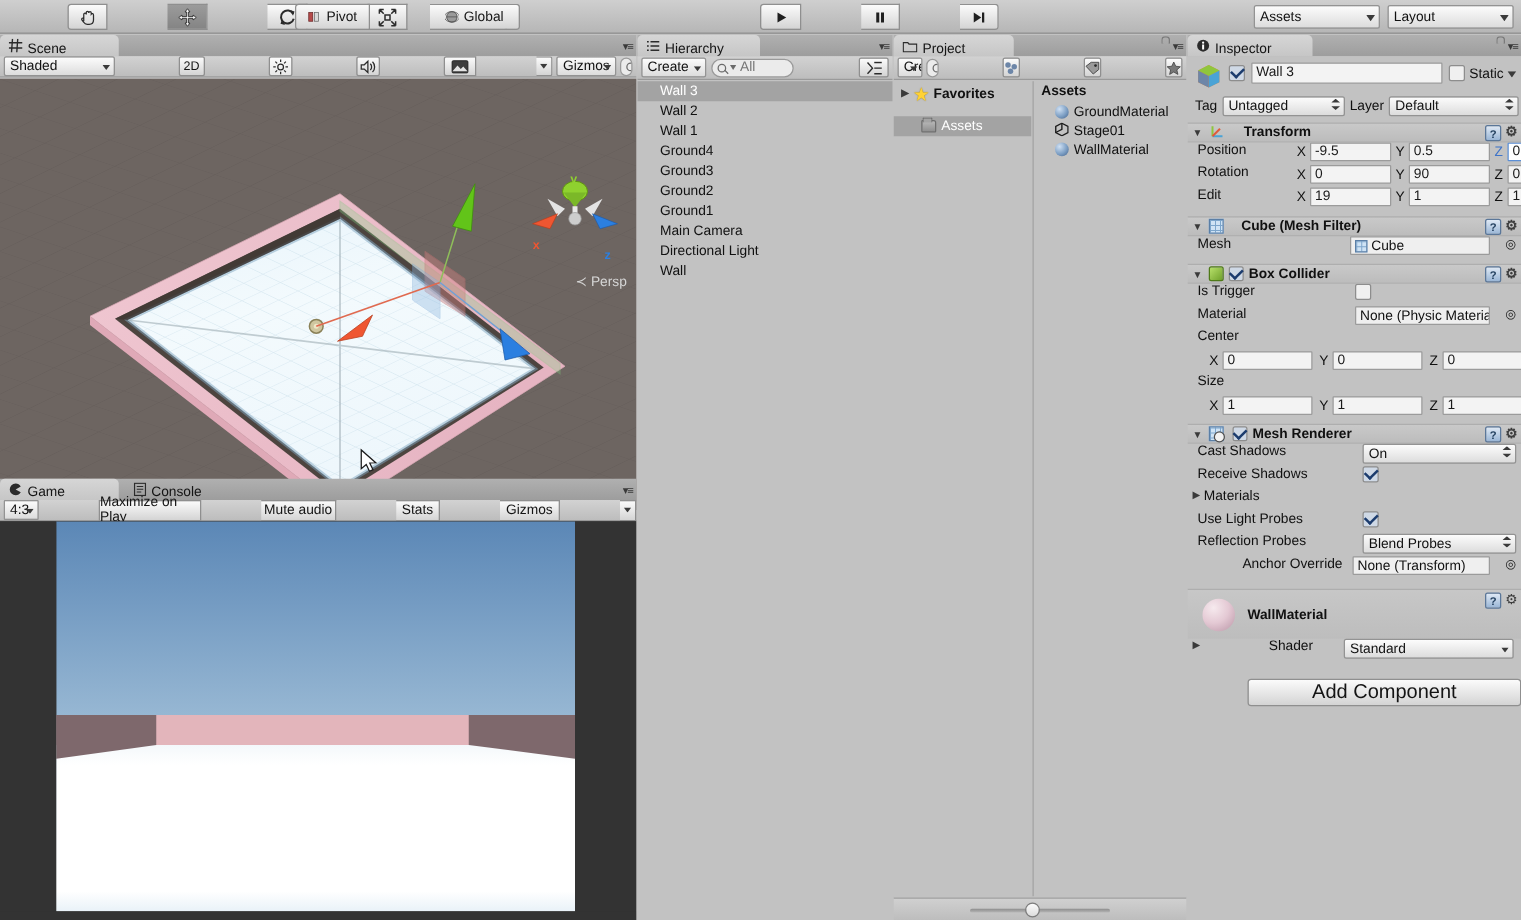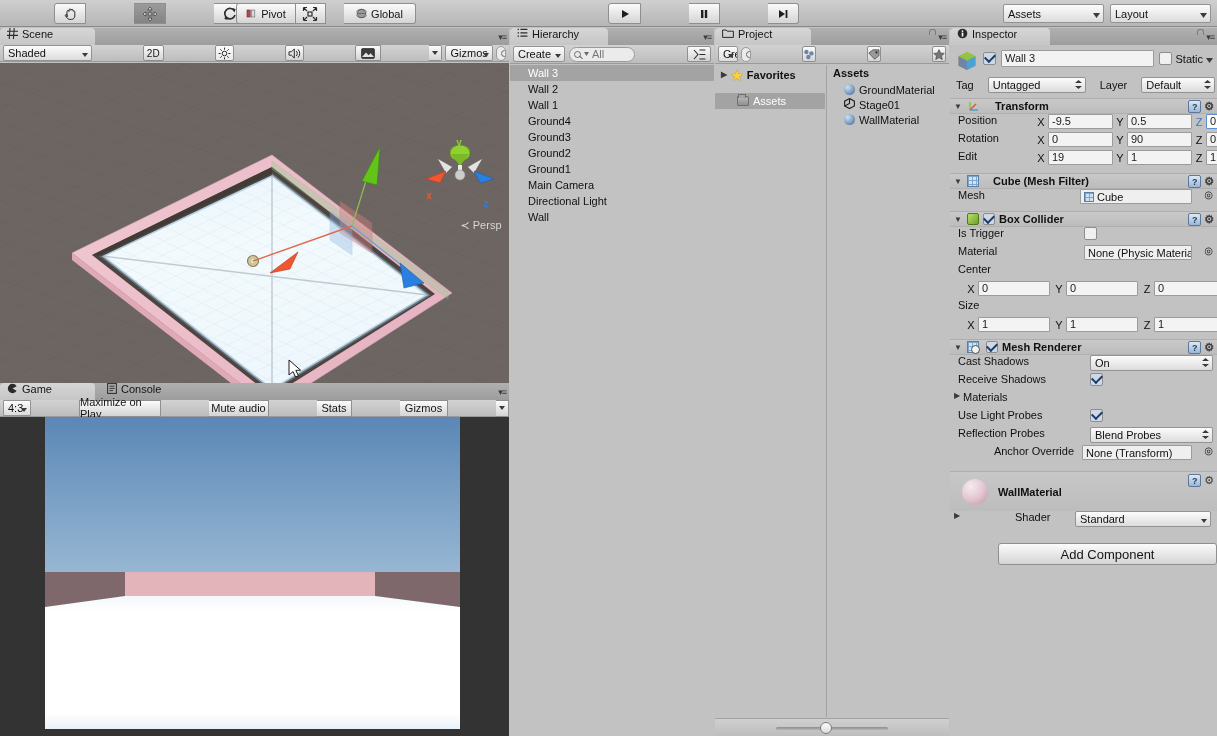--- a/index.html
+++ b/index.html
@@ -31,21 +31,21 @@
     white-space:nowrap; overflow:hidden;
   }
   .popup .ar { position:absolute; right:3px; top:50%; transform:translateY(-50%); }
   .cbox { width:13px; height:13px; background:#f0f0f0; border:1px solid #8d8d8d; border-radius:2px;
           display:inline-flex; align-items:center; justify-content:center; cursor:pointer; }
   .cbox.ck { background:#cfd9e6; }
   .cbox.ck::after { content:""; width:8px; height:5px; border-left:2px solid #1c3c6e; border-bottom:2px solid #1c3c6e;
                     transform:rotate(-45deg) translate(1px,-1px); }
   .tabstrip { height:17px; background:linear-gradient(#b0b0b0,#9d9d9d); position:relative; }
   .tab {
-    position:absolute; top:0; height:17px; display:flex; align-items:flex-start; gap:4px;
+    position:absolute; top:0; height:17px; display:flex; align-items:flex-end; gap:4px;
     padding:0 12px 0 7px; font-size:11px; color:#141414; cursor:pointer;
     border-top-left-radius:4px; border-top-right-radius:4px;
   }
   .tab.sel { background:linear-gradient(#d6d6d6,#c6c6c6); }
   .opts { position:absolute; right:3px; top:4px; font-size:9px; color:#3a3a3a; letter-spacing:-1px; cursor:pointer; }
 
   
   #toolbar { position:absolute; left:0; top:0; width:1217px; height:27px;
              background:linear-gradient(#cfcfcf,#b6b6b6); border-bottom:1px solid #898989; }
   .tgrp { position:absolute; top:3px; height:21px; display:flex; }
@@ -663,21 +663,21 @@
           <div class="cbox"></div>
           <span>Static</span>
           <span>
             <svg width="7" height="5" viewBox="0 0 7 5">
                 <path d="M0 0 L7 0 L3.5 5 Z" fill="#3a3a3a"></path>
               </svg>
           </span>
         </div>
       </div>
 
-      <div style="height:18px; display:flex; align-items:center; gap:14px; padding:0 2px 0 6px;">
+      <div style="height:18px; display:flex; align-items:center; gap:4px; padding:0 2px 0 6px;">
         <span>Tag</span>
         <div class="popup" style="width:98px;">
           <span>Untagged</span>
           <span class="ar">
             <svg width="7" height="9" viewBox="0 0 7 9">
                 <path d="M3.5 0 L7 3 L0 3 Z M3.5 9 L0 6 L7 6 Z" fill="#3a3a3a"></path>
               </svg>
           </span>
         </div>
         <span>Layer</span>
@@ -896,20 +896,20 @@
           <span>Standard</span>
           <span class="ar">
             <svg width="6" height="4" viewBox="0 0 6 4">
                 <path d="M0 0 L6 0 L3 4 Z" fill="#3a3a3a"></path>
               </svg>
           </span>
         </span>
       </div>
 
       <div style="margin-top:14px; display:flex; justify-content:center;">
-        <div class="btn" style="width:230px; height:22px; font-size:13px; border-radius:3px;">
+        <div class="btn" style="width:230px; height:22px; font-size:16px; border-radius:3px;">
           <span>Add Component</span>
         </div>
       </div>
     </div>
   </div>
 
 </div>
 
 </body></html>

